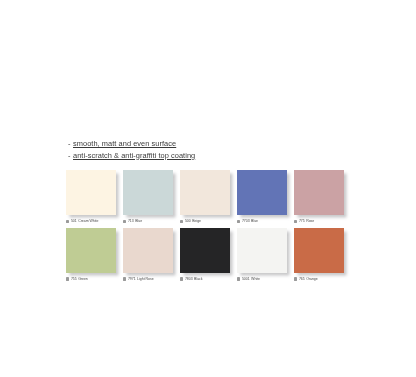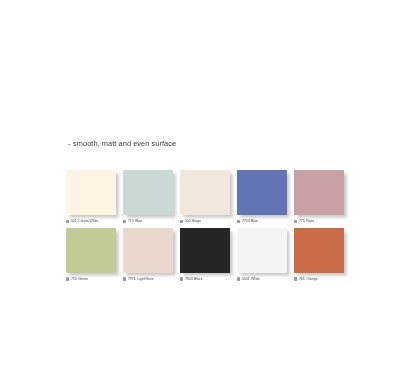--- a/index.html
+++ b/index.html
@@ -28,20 +28,21 @@
     left: 68px;
     top: 138px;
     width: 300px;
   }
   .feature-line {
     font-size: 7.4px;
     line-height: 11.5px;
     color: #3a3a3a;
     letter-spacing: 0.06px;
     white-space: nowrap;
+    text-decoration: underline;
   }
   .feature-dash {
     display: inline-block;
     width: 5px;
     color: #3a3a3a;
   }
 
   
   .swatch-grid {
     position: absolute;
@@ -101,20 +102,23 @@
 </style>
 </head>
 <body>
 
 <div id="page">
 
   <div class="features">
     <div class="feature-line">
       <span class="feature-dash">-</span><span>smooth, matt and even surface</span>
     </div>
+    <div class="feature-line">
+      <span class="feature-dash">-</span><span>anti-scratch &amp; anti-graffiti top coating</span>
+    </div>
   </div>
 
   <div class="swatch-grid">
 
     <div class="swatch-row">
       <div class="swatch-cell">
         <div class="swatch-chip" style="background: rgb(253, 244, 227);"></div>
         <div class="swatch-caption">
           <span class="cap-icon"></span>
           <span class="cap-code">501</span>

